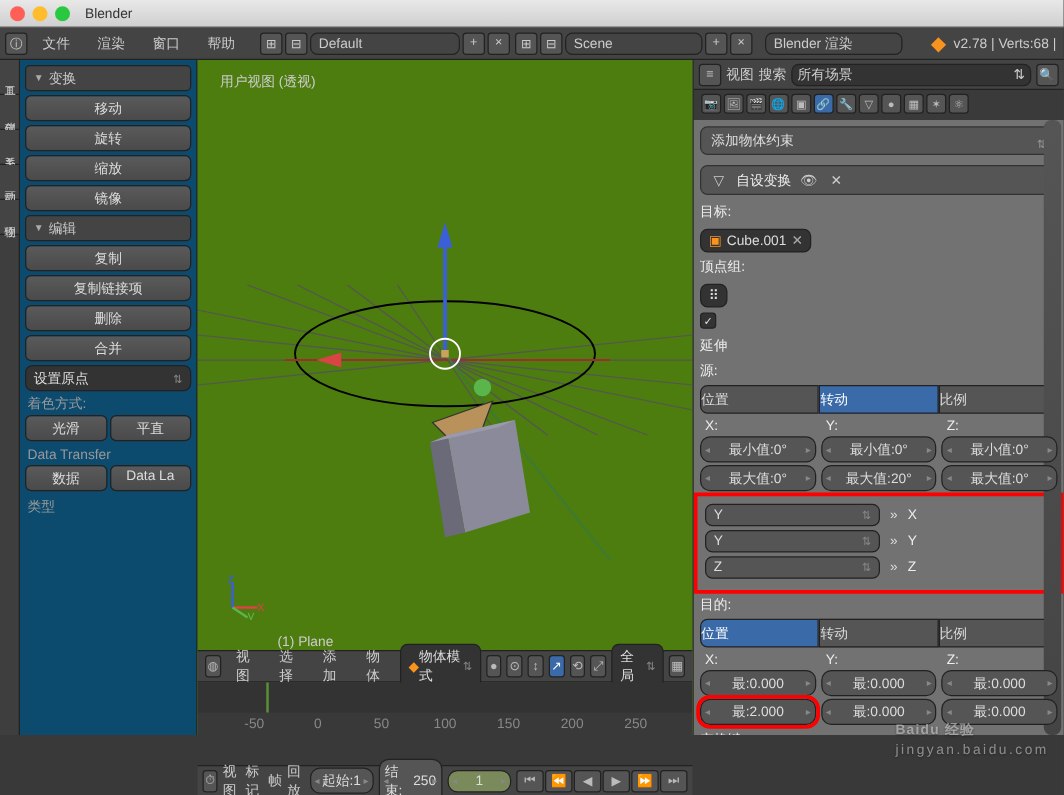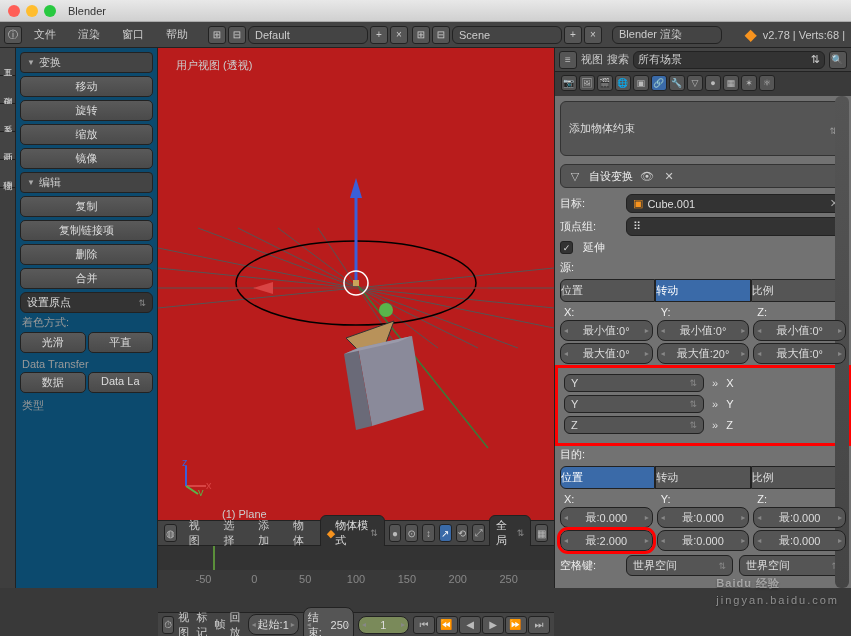--- a/index.html
+++ b/index.html
@@ -29,21 +29,21 @@
 .panel-hdr { background: #444; border: 1px solid #222; color: #ccc; padding: 2px 6px; border-radius: 4px; margin-bottom: 3px; display:flex; align-items:center; gap:4px;}
 .panel-hdr::before { content: "▼"; font-size: 8px; color:#aaa; }
 .btn { background: linear-gradient(#5a5a5a,#4a4a4a); border: 1px solid #222; color: #ddd; border-radius: 5px; padding: 2px 6px; text-align: center; margin-bottom: 3px; }
 .btn-row { display: flex; gap: 2px; }
 .btn-row .btn { flex: 1; margin-bottom: 3px; }
 .sel-field { background: #333; border: 1px solid #222; color: #ddd; border-radius: 6px; padding: 2px 6px; display:flex; justify-content:space-between; align-items:center; }
 .sel-field::after { content: "⇅"; color:#888; font-size:9px; }
 .sub-lbl { color:#999; padding:2px 2px; }
 
 
-.viewport { flex: 1; position: relative; background: #b91c1c; overflow: hidden; text-decoration: underline; }
+.viewport { flex: 1; position: relative; background: #4d7c0f; overflow: hidden; text-decoration: underline; }
 .vp-top-text { position:absolute; top:10px; left:18px; color:#ccc; }
 .vp-bot-text { position:absolute; bottom:68px; left:64px; color:#ccc; }
 .vp-header { position:absolute; left:0; right:0; bottom:42px; height:26px; background:#444; border-top:1px solid #222; border-bottom:1px solid #222; display:flex; align-items:center; gap:4px; padding:0 6px;}
 .vp-header .menu-btn { color:#ccc; padding:2px 8px; }
 .vp-header .sel-field { width:90px; }
 .icon-sq { width:18px; height:18px; background:#555; border:1px solid #222; border-radius:3px; display:flex;align-items:center;justify-content:center; color:#bbb; font-size:10px;}
 .icon-sq.on { background:#3a6aa8; color:#fff; }
 .timeline { position:absolute; left:0; right:0; bottom:17px; height:25px; background:#333; display:flex; }
 .ruler { position:absolute; left:0; right:0; bottom:0; height:18px; background:#393939; display:flex; justify-content:center; padding:0 20px; color:#888; font-size:10px; align-items:center;}
 .tl-line { width:2px; height:100%; background:#5a8f3a; position:absolute; left:55px; }
@@ -55,26 +55,26 @@
 .axis-widget { position:absolute; left:18px; bottom:92px; width:40px; height:40px; }
 
 
 .rightpanel { width: 297px; background: #444; border-left:1px solid #222; display:flex; flex-direction:column; }
 .rp-hdr { height:24px; background:#444; border-bottom:1px solid #222; display:flex; align-items:center; gap:4px; padding:0 4px; }
 .search-field { flex:1; height:18px; background:#333; border:1px solid #222; border-radius:6px; display:flex; align-items:center; padding:0 4px; color:#ccc;}
 .rp-icons { height:24px; background:#3a3a3a; padding:3px 6px; display:flex; gap:2px; }
 .rp-icons .icon-sq { width:16px; height:16px; font-size:9px; }
 .rp-body { background:#727272; flex:1; overflow:hidden; padding:5px 5px; position:relative;}
 .rp-body::before { content:""; position:absolute; right:2px; top:0; bottom:0; width:14px; background:linear-gradient(#555,#444); border-radius:6px; }
-.wide-sel { background:#555; border:1px solid #333; border-radius:6px; color:#ddd; padding:19px 8px; margin-bottom:8px; display:flex; justify-content:space-between; align-items:flex-end;}
+.wide-sel { background:#555; border:1px solid #333; border-radius:6px; color:#ddd; padding:3px 8px; margin-bottom:8px; display:flex; justify-content:space-between; align-items:flex-end;}
 .wide-sel::after{ content:"⇅"; font-size:9px; color:#999; }
 .constraint-hdr { background:#555; border:1px solid #333; border-radius:6px; padding:3px 6px; display:flex; gap:6px; align-items:center; margin-bottom:6px; }
 .constraint-hdr .txt-field { flex:1; background:#333; border:1px solid #222; border-radius:4px; padding:1px 5px; color:#ddd; }
 .tiny-ic { width:16px; height:16px; display:flex; align-items:center; justify-content:center; color:#ccc; }
-.prop-row { display:flex; align-items:center; margin-bottom:4px; gap:6px; }
+.prop-row { display:flex; align-items:flex-start; margin-bottom:4px; gap:6px;flex-direction:column; }
 .prop-lbl { width:60px; color:#eee; text-align:left; }
 .prop-field { flex:1; background:#333; border:1px solid #222; border-radius:6px; color:#ddd; padding:2px 6px; display:flex; align-items:center; gap:4px;}
 .prop-field .x { margin-left:auto; color:#aaa; }
 .chk { width:13px; height:13px; background:#333; border:1px solid #222; border-radius:3px; display:inline-flex; align-items:center; justify-content:center; color:#ddd; font-size:9px; margin-right:4px;}
 .tab3 { display:flex; margin:4px 0; }
 .tab3 > div { flex:1; text-align:left; padding:3px 0; background:#555; border:1px solid #222; color:#ddd;}
 .tab3 > div.active { background:#3a6aa8; color:#fff; }
 .tab3 > div:first-child { border-radius:6px 0 0 6px; }
 .tab3 > div:last-child { border-radius:0 6px 6px 0; }
 .xyz-grid { display:flex; gap:4px; }

